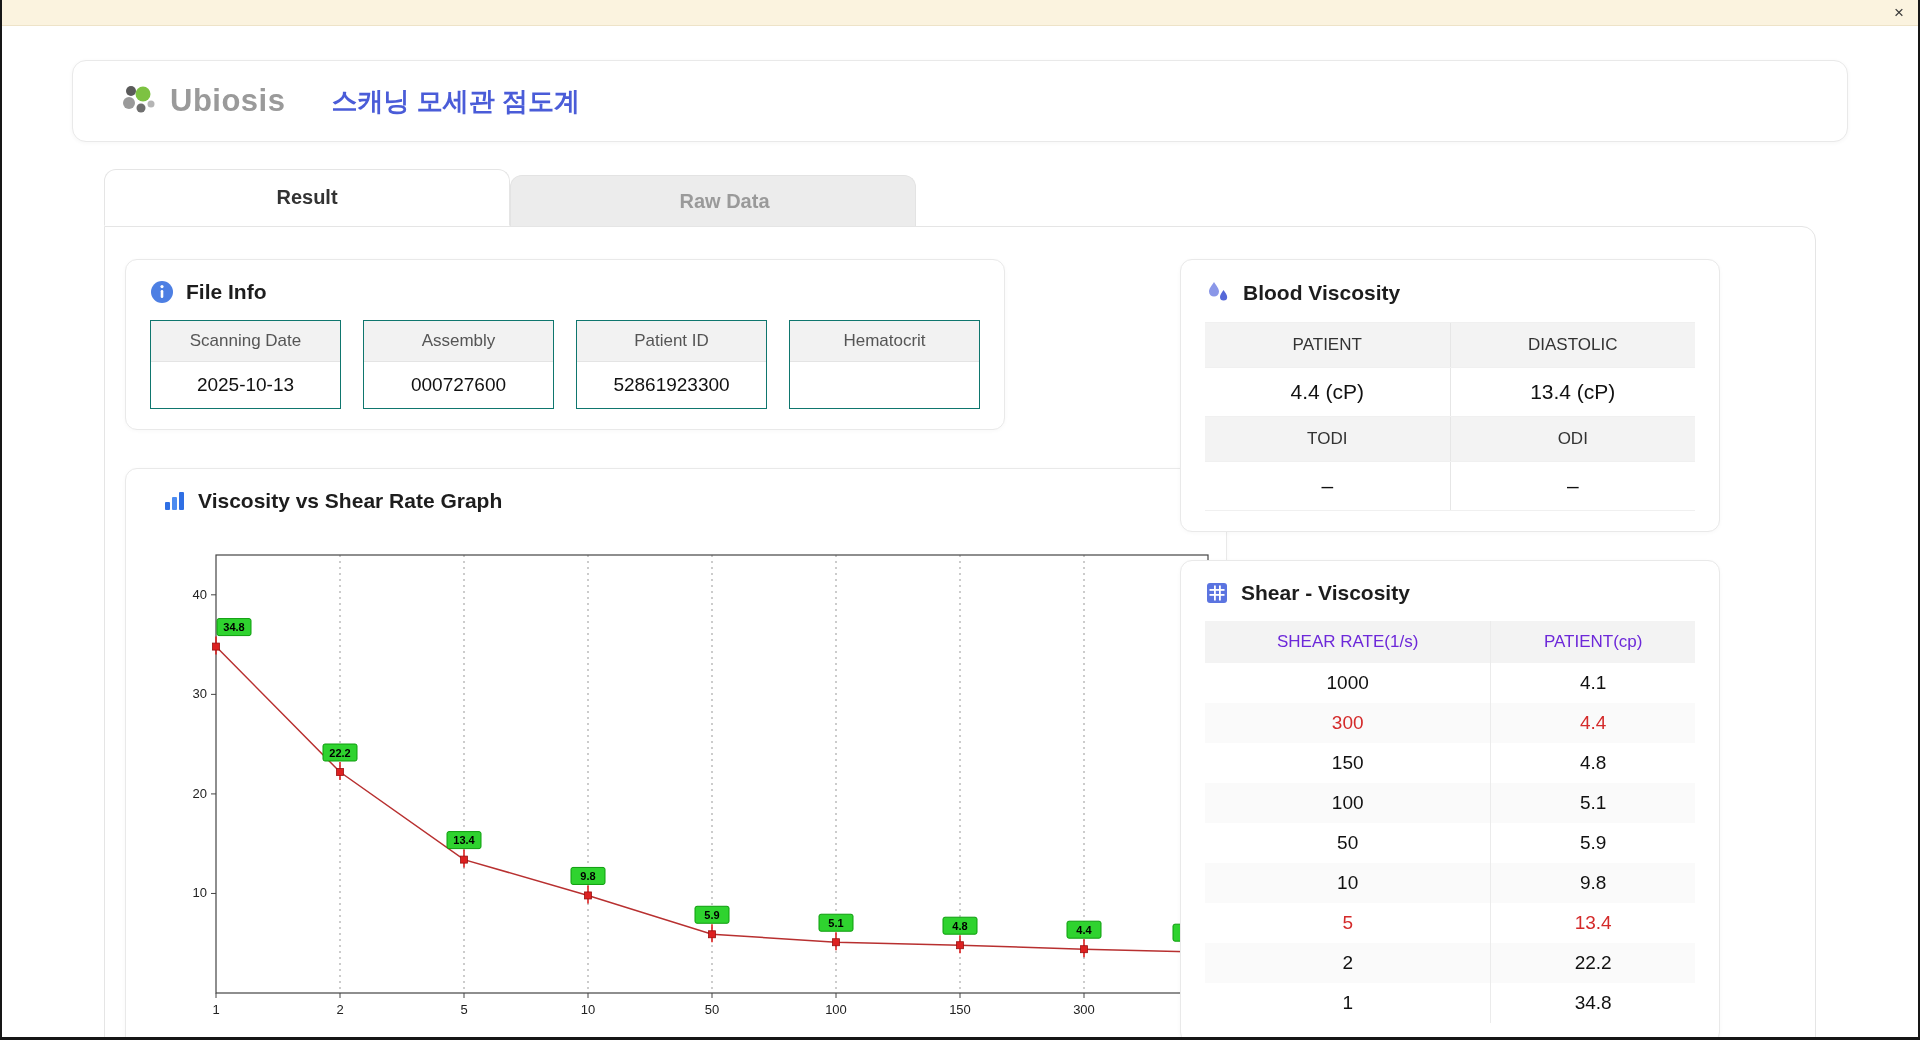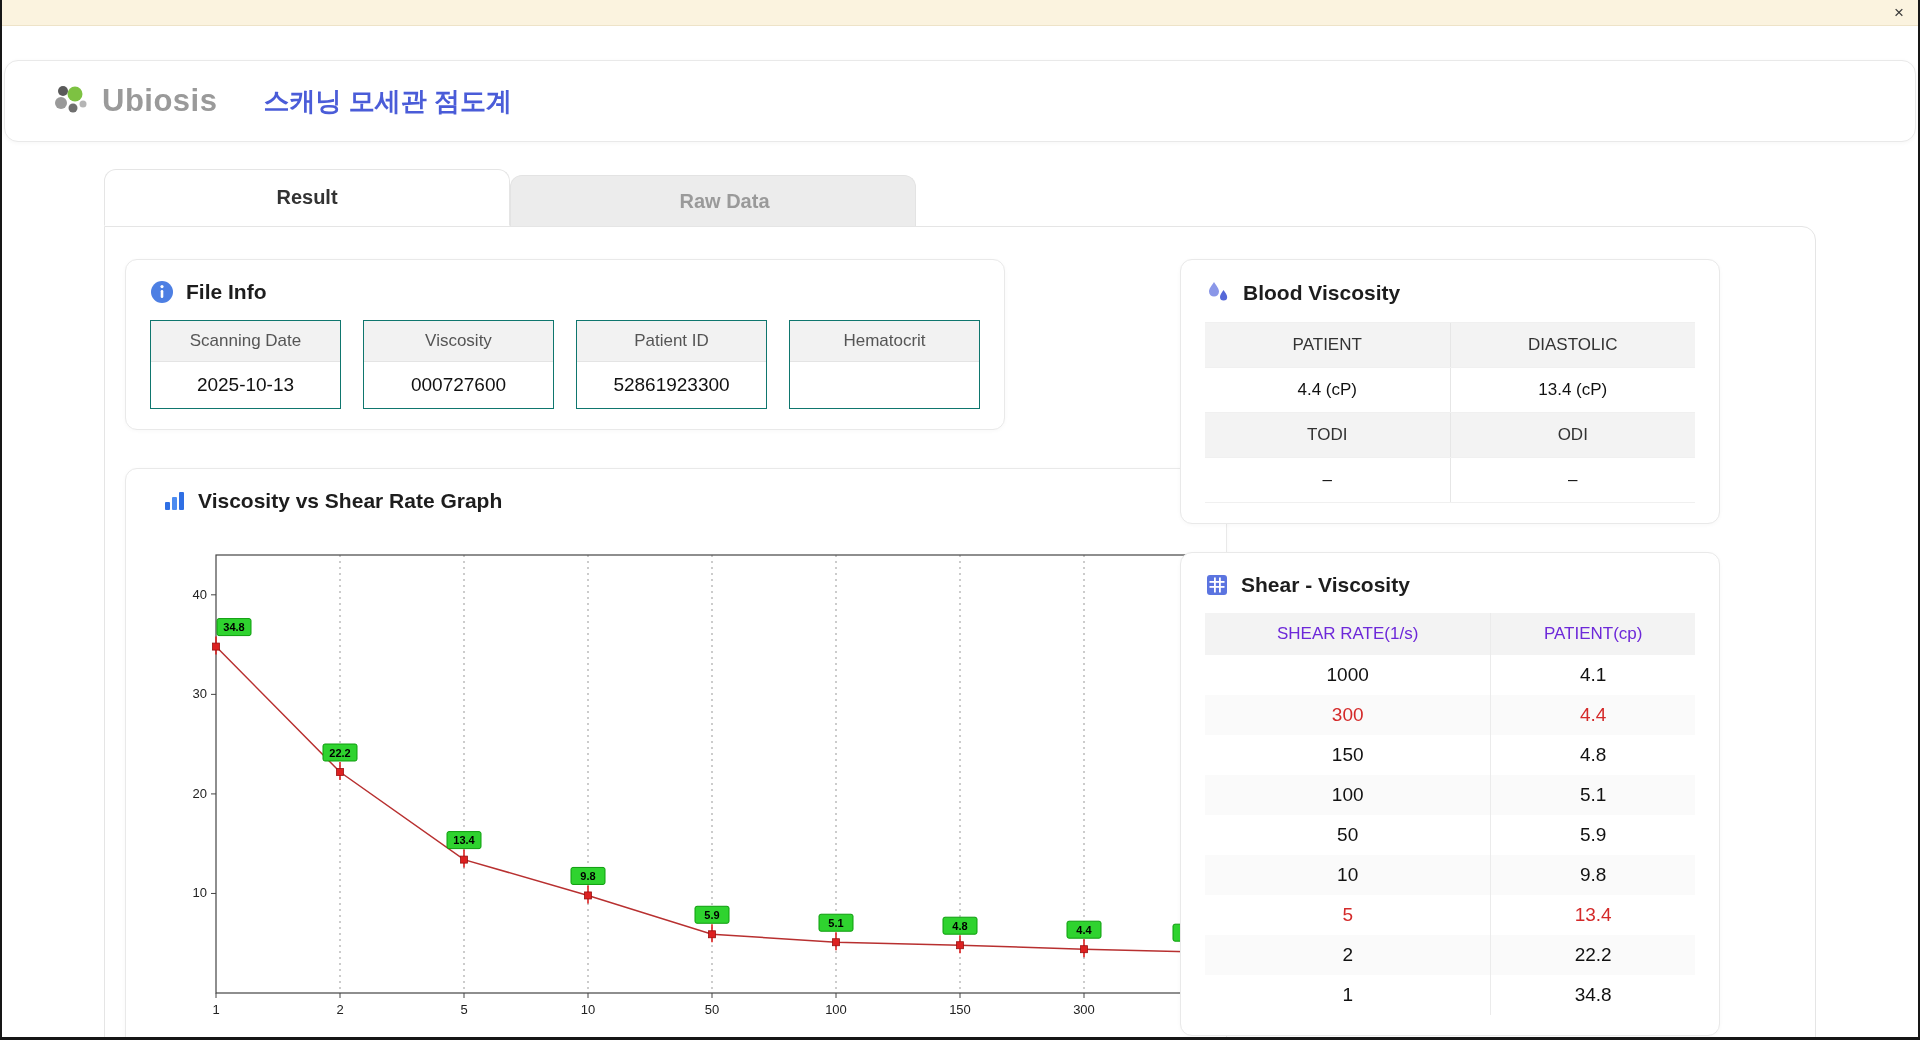--- a/index.html
+++ b/index.html
@@ -23,21 +23,21 @@
     height: 26px; background: #fbf3df; border-bottom: 1px solid #eee3c8;
     display: flex; align-items: center; justify-content: flex-end; padding: 0 14px;
   }
   .close-btn {
     font-size: 17px; color: #3a3a3a; line-height: 1; cursor: pointer;
     background: none; border: none; font-family: inherit;
   }
   
   .main { padding-top: 34px; }
   .header-card {
-    width: 1912px; margin: 0 auto; height: 82px;
+    width: 1776px; margin: 0 auto; height: 82px;
     border: 1px solid #e9e9e9; border-radius: 14px;
     box-shadow: 0 1px 4px rgba(0,0,0,.04);
     display: flex; align-items: center; gap: 46px; padding: 0 46px;
     background: #fff;
   }
   .logo { display: flex; align-items: center; gap: 9px; }
   .logo-text { font-size: 31px; font-weight: bold; color: #9a9a9a; letter-spacing: .5px; }
   .app-title { font-size: 26px; font-weight: bold; color: #4a5cd8; }
   
   .tabs { width: 1712px; margin: 27px auto 0; display: flex; position: relative; z-index: 2; }
@@ -77,21 +77,21 @@
     background: #f2f2f2; border-bottom: 1px solid #e4e4e4;
     text-align: center; padding: 10px 4px; font-size: 17px; color: #555;
   }
   .fi-value { text-align: center; padding: 12px 4px; font-size: 19px; color: #111; min-height: 46px; }
   
   .graph-card { width: 1102px; padding-left: 36px; }
   .chart-wrap { padding-left: 8px; }
   
   .bv-grid { border-top: 1px solid #f0f0f0; }
   .bv-row { display: flex; border-bottom: 1px solid #f0f0f0; }
-  .bv-cell { flex: 1; text-align: center; padding: 12px 4px; font-size: 17px; color: #111; }
+  .bv-cell { flex: 1; text-align: center; padding: 12px 4px; font-size: 21px; color: #111; }
   .bv-cell + .bv-cell { border-left: 1px solid #e6e6e6; }
   .bv-row.head .bv-cell { background: #f3f3f3; font-size: 17px; color: #333; }
   
   .sv-table { width: 100%; border-collapse: collapse; }
   .sv-table th {
     background: #f3f3f3; font-weight: normal; font-size: 17px; color: #6d28d9;
     padding: 11px 4px; text-align: center;
   }
   .sv-table td { text-align: center; padding: 9px 4px; font-size: 19px; color: #111; }
   .sv-table th:first-child, .sv-table td:first-child { border-right: 1px solid #ebebeb; }
@@ -146,21 +146,21 @@
               </svg>
             </span>
             <span class="card-title">File Info</span>
           </div>
           <div class="fi-fields">
               <div class="fi-field">
                 <div class="fi-label">Scanning Date</div>
                 <div class="fi-value">2025-10-13</div>
               </div>
               <div class="fi-field">
-                <div class="fi-label">Viscosity</div>
+                <div class="fi-label">Assembly</div>
                 <div class="fi-value">000727600</div>
               </div>
               <div class="fi-field">
                 <div class="fi-label">Patient ID</div>
                 <div class="fi-value">52861923300</div>
               </div>
               <div class="fi-field">
                 <div class="fi-label">Hematocrit</div>
                 <div class="fi-value"></div>
               </div>

